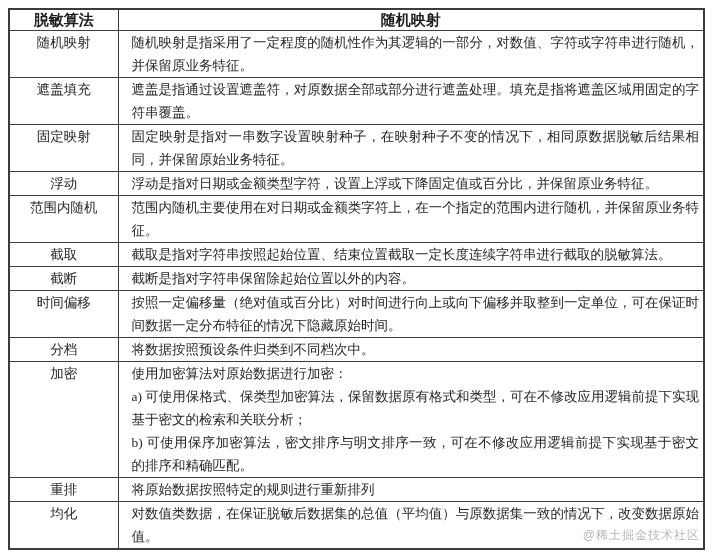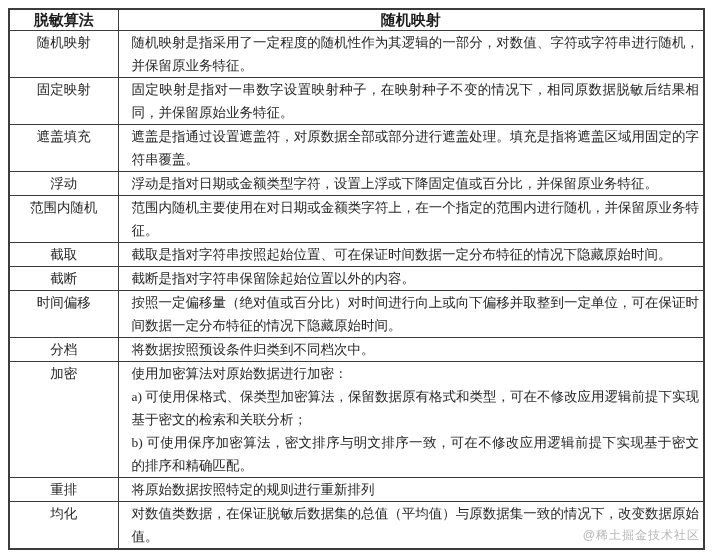--- a/index.html
+++ b/index.html
@@ -76,38 +76,38 @@
     <tbody>
       <tr>
         <th>脱敏算法</th>
         <th>随机映射</th>
       </tr>
       <tr class="r2">
         <td class="cell-name">随机映射</td>
         <td class="cell-desc">随机映射是指采用了一定程度的随机性作为其逻辑的一部分，对数值、字符或字符串进行随机，并保留原业务特征。</td>
       </tr>
       <tr class="r2">
+        <td class="cell-name">遮盖填充</td>
+        <td class="cell-desc">遮盖是指通过设置遮盖符，对原数据全部或部分进行遮盖处理。填充是指将遮盖区域用固定的字符串覆盖。</td>
+      </tr>
+      <tr class="r2">
         <td class="cell-name">固定映射</td>
         <td class="cell-desc">固定映射是指对一串数字设置映射种子，在映射种子不变的情况下，相同原数据脱敏后结果相同，并保留原始业务特征。</td>
-      </tr>
-      <tr class="r2">
-        <td class="cell-name">遮盖填充</td>
-        <td class="cell-desc">遮盖是指通过设置遮盖符，对原数据全部或部分进行遮盖处理。填充是指将遮盖区域用固定的字符串覆盖。</td>
       </tr>
       <tr class="r1">
         <td class="cell-name">浮动</td>
         <td class="cell-desc">浮动是指对日期或金额类型字符，设置上浮或下降固定值或百分比，并保留原业务特征。</td>
       </tr>
       <tr class="r1">
         <td class="cell-name">范围内随机</td>
         <td class="cell-desc">范围内随机主要使用在对日期或金额类字符上，在一个指定的范围内进行随机，并保留原业务特征。</td>
       </tr>
       <tr class="r1">
         <td class="cell-name">截取</td>
-        <td class="cell-desc">截取是指对字符串按照起始位置、可在保证时间数据一定分布特征的情况下隐藏原始时间。</td>
+        <td class="cell-desc">截取是指对字符串按照起始位置、结束位置截取一定长度连续字符串进行截取的脱敏算法。</td>
       </tr>
       <tr class="r1">
         <td class="cell-name">截断</td>
         <td class="cell-desc">截断是指对字符串保留除起始位置以外的内容。</td>
       </tr>
       <tr class="r2">
         <td class="cell-name">时间偏移</td>
         <td class="cell-desc">按照一定偏移量（绝对值或百分比）对时间进行向上或向下偏移并取整到一定单位，可在保证时间数据一定分布特征的情况下隐藏原始时间。</td>
       </tr>
       <tr class="r1">

